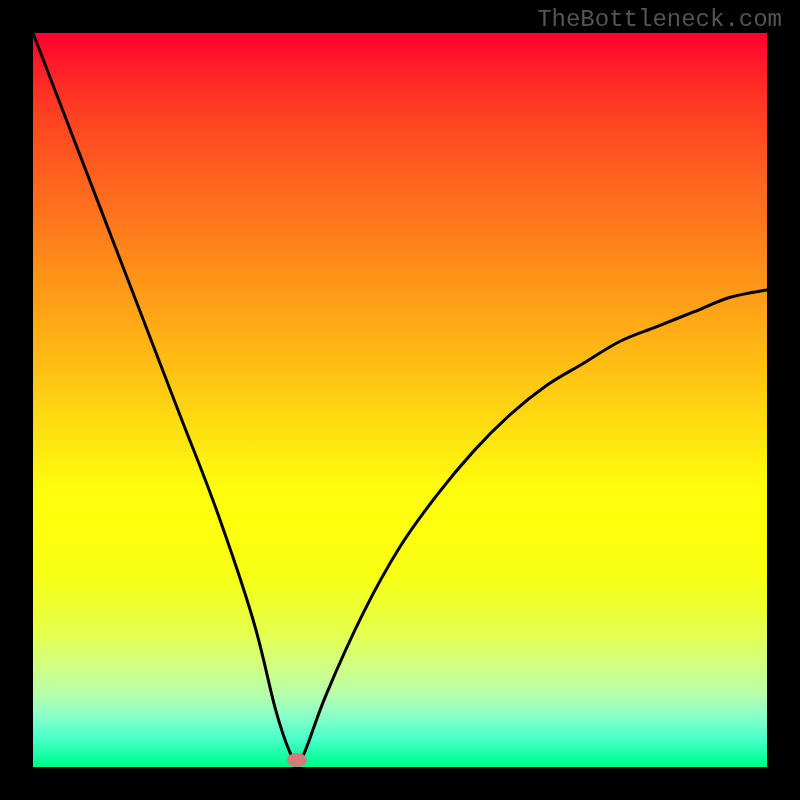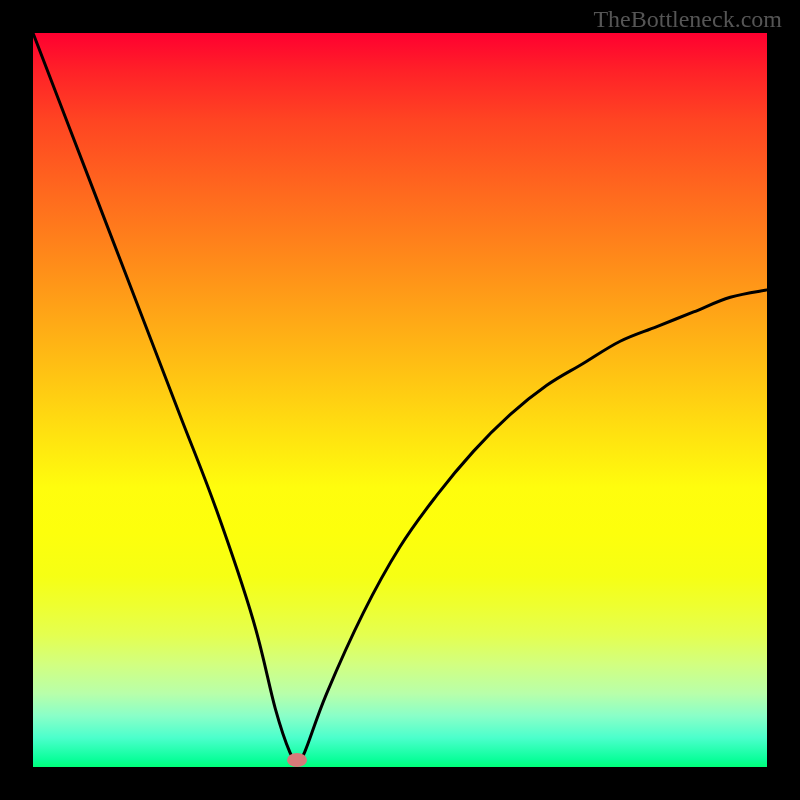--- a/index.html
+++ b/index.html
@@ -15,21 +15,21 @@
     height: 800px;
     background: #000;
     position: relative;
   }
   .watermark {
     position: absolute;
     top: 6px;
     right: 18px;
     color: #555;
     font-size: 24px;
-    font-family: Liberation Serif, serif;
+    font-family: Liberation Mono, monospace;
     z-index: 10;
   }
   .plot-area {
     position: absolute;
     left: 33px;
     top: 33px;
     width: 734px;
     height: 734px;
     background: linear-gradient(to bottom,
       #ff0030 0%,

